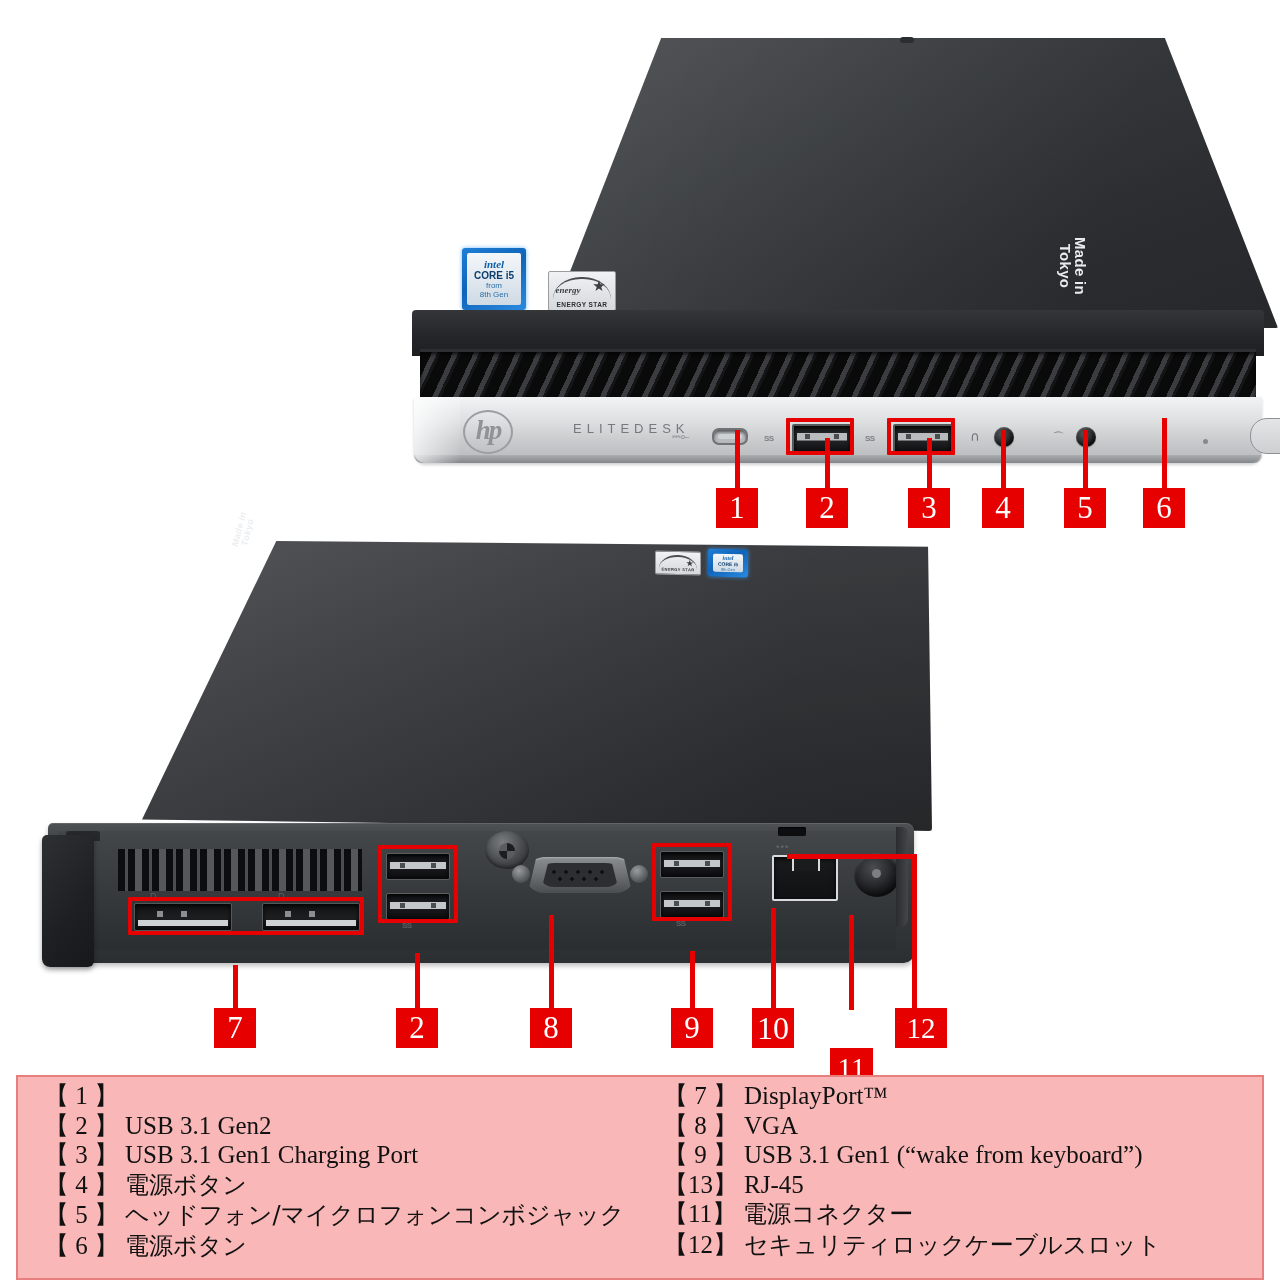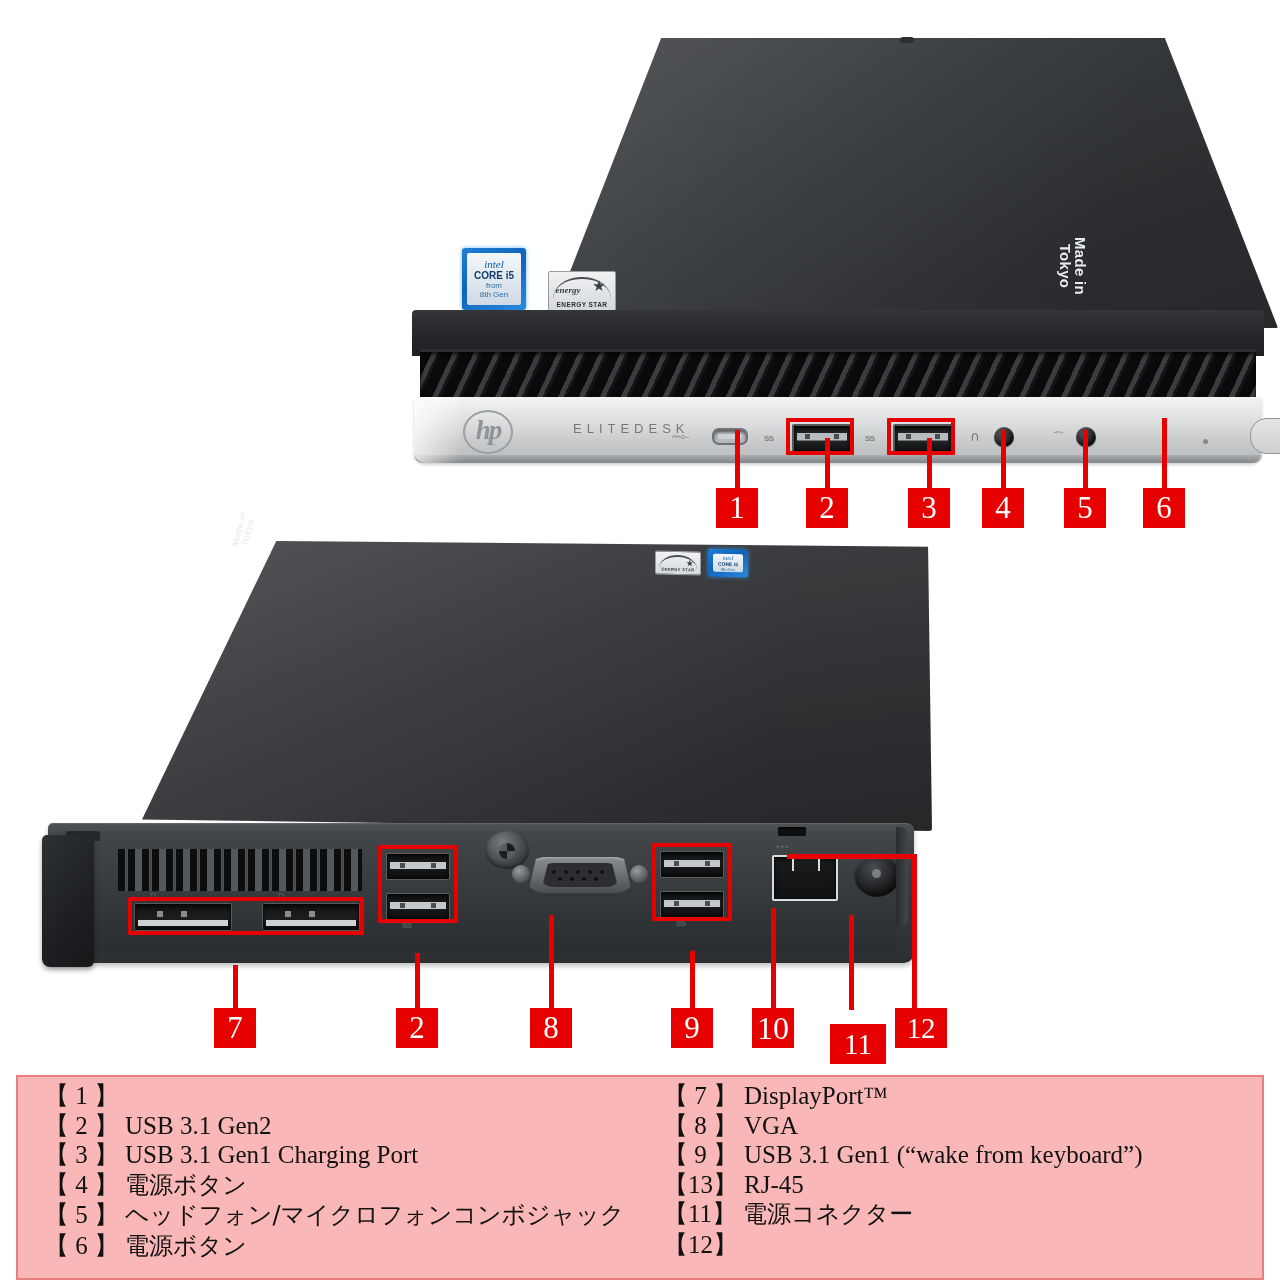--- a/index.html
+++ b/index.html
@@ -337,21 +337,21 @@
   }
   .sticker-intel .chip{
     position:absolute; left:5px; top:5px; right:5px; bottom:5px;
     background: linear-gradient(180deg,#f4f7fa,#cfdae4);
     border-radius:2px;
     display:flex; flex-direction:column; align-items:center; justify-content:center;
     color:#0a4d91;
   }
   .sticker-intel .brand{
     font-family:"Liberation Serif", serif; font-style:italic;
-    font-size:11px; line-height:11px; font-weight:normal; color:#0d5fa8;
+    font-size:11px; line-height:11px; font-weight:bold; color:#0d5fa8;
   }
   .sticker-intel .l1{ font-family:"Liberation Sans",sans-serif; font-size:10px; font-weight:bold; color:#0d3f6e; line-height:11px;}
   .sticker-intel .l2{ font-family:"Liberation Sans",sans-serif; font-size:8px; color:#2a6ea8; line-height:9px;}
   .sticker-intel .l3{ font-family:"Liberation Sans",sans-serif; font-size:8px; color:#2a6ea8; line-height:9px;}
 
   .sticker-estar{
     position:absolute;
     background: linear-gradient(180deg,#f0f2f4,#d6d9dc);
     border:1px solid #9a9da0; border-radius:2px;
     display:flex; flex-direction:column; align-items:center; justify-content:flex-end;
@@ -608,21 +608,21 @@
 <div class="cal-line" style="left:849px; top:915px; width:5px; height:95px;"></div>
 
 <div class="cal-line" style="left:787px; top:854px; width:130px; height:5px;"></div>
 <div class="cal-line" style="left:912px; top:854px; width:5px; height:156px;"></div>
 
 <div class="num-box" style="left:214px; top:1008px; width:42px; height:40px; font-size:31px; line-height:40px;">7</div>
 <div class="num-box" style="left:396px; top:1008px; width:42px; height:40px; font-size:31px; line-height:40px;">2</div>
 <div class="num-box" style="left:530px; top:1008px; width:42px; height:40px; font-size:31px; line-height:40px;">8</div>
 <div class="num-box" style="left:671px; top:1008px; width:42px; height:40px; font-size:31px; line-height:40px;">9</div>
 <div class="num-box" style="left:752px; top:1008px; width:42px; height:40px; font-size:32px; line-height:40px;">10</div>
-<div class="num-box" style="left:830px; top:1024px; width:56px; height:40px; font-size:29px; line-height:40px;">11</div>
+<div class="num-box" style="left:830px; top:1048px; width:43px; height:40px; font-size:29px; line-height:40px;">11</div>
 <div class="num-box" style="left:895px; top:1008px; width:52px; height:40px; font-size:29px; line-height:40px;">12</div>
 
 <div id="legend">
 
   <div class="legend-col left">
     <div class="legend-row">
       <span class="legend-num">【 1 】</span>
     </div>
     <div class="legend-row">
       <span class="legend-num">【 2 】</span>
@@ -662,16 +662,17 @@
     <div class="legend-row">
       <span class="legend-num">【13】</span>
       <span class="legend-label">RJ-45</span>
     </div>
     <div class="legend-row">
       <span class="legend-num">【11】</span>
       <span class="legend-label jp">電源コネクター</span>
     </div>
     <div class="legend-row">
       <span class="legend-num">【12】</span>
+      <span class="legend-label jp">セキュリティロックケーブルスロット</span>
     </div>
   </div>
 
 </div>
 
 </body></html>

